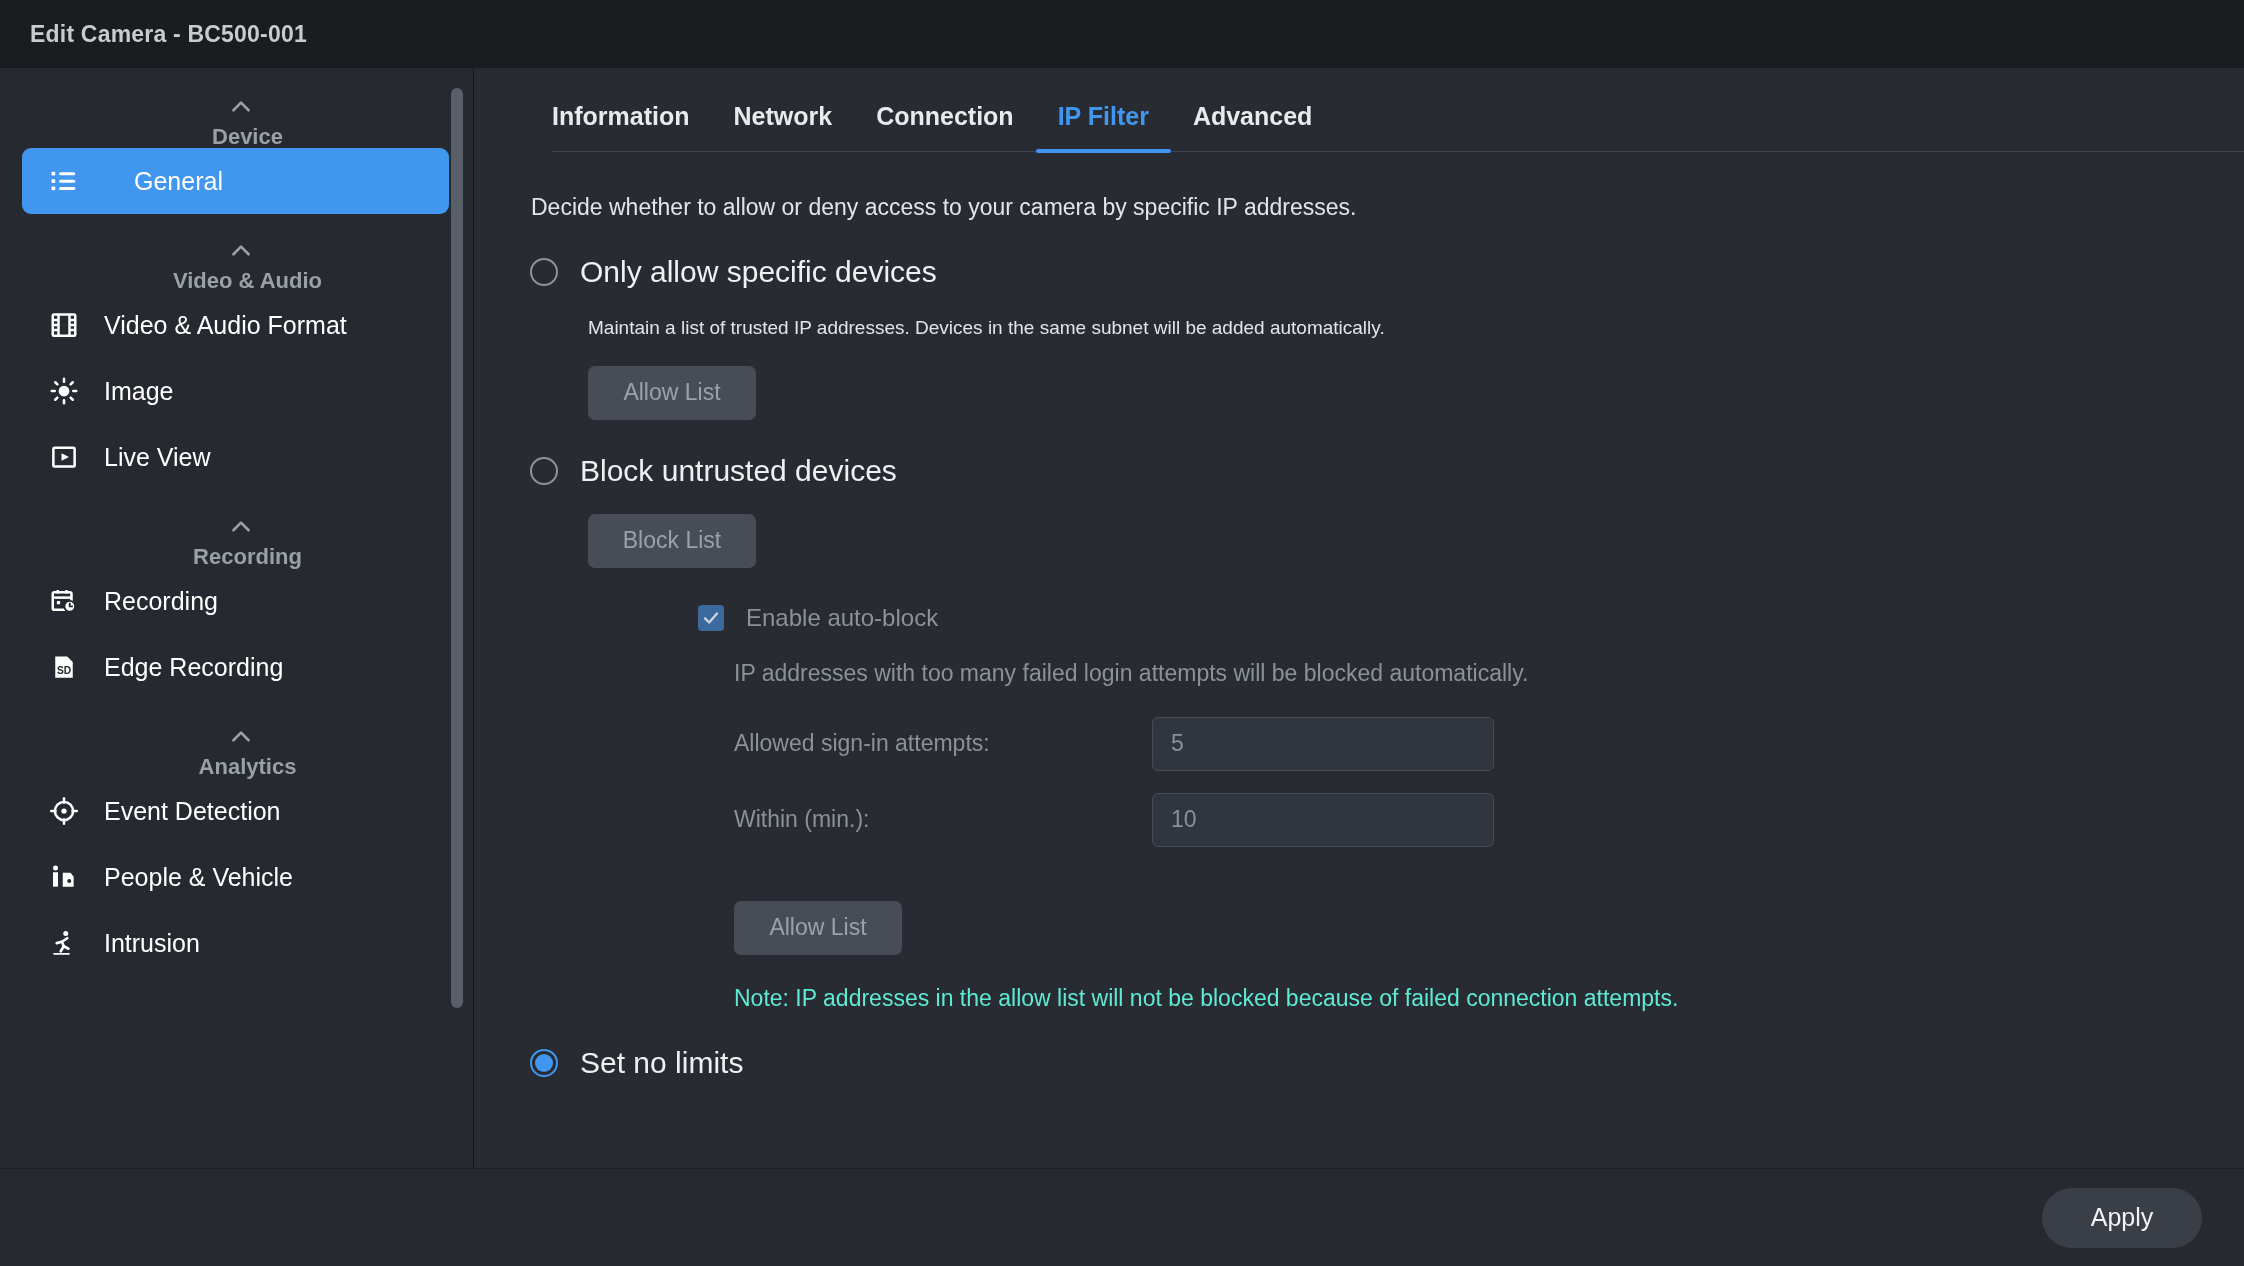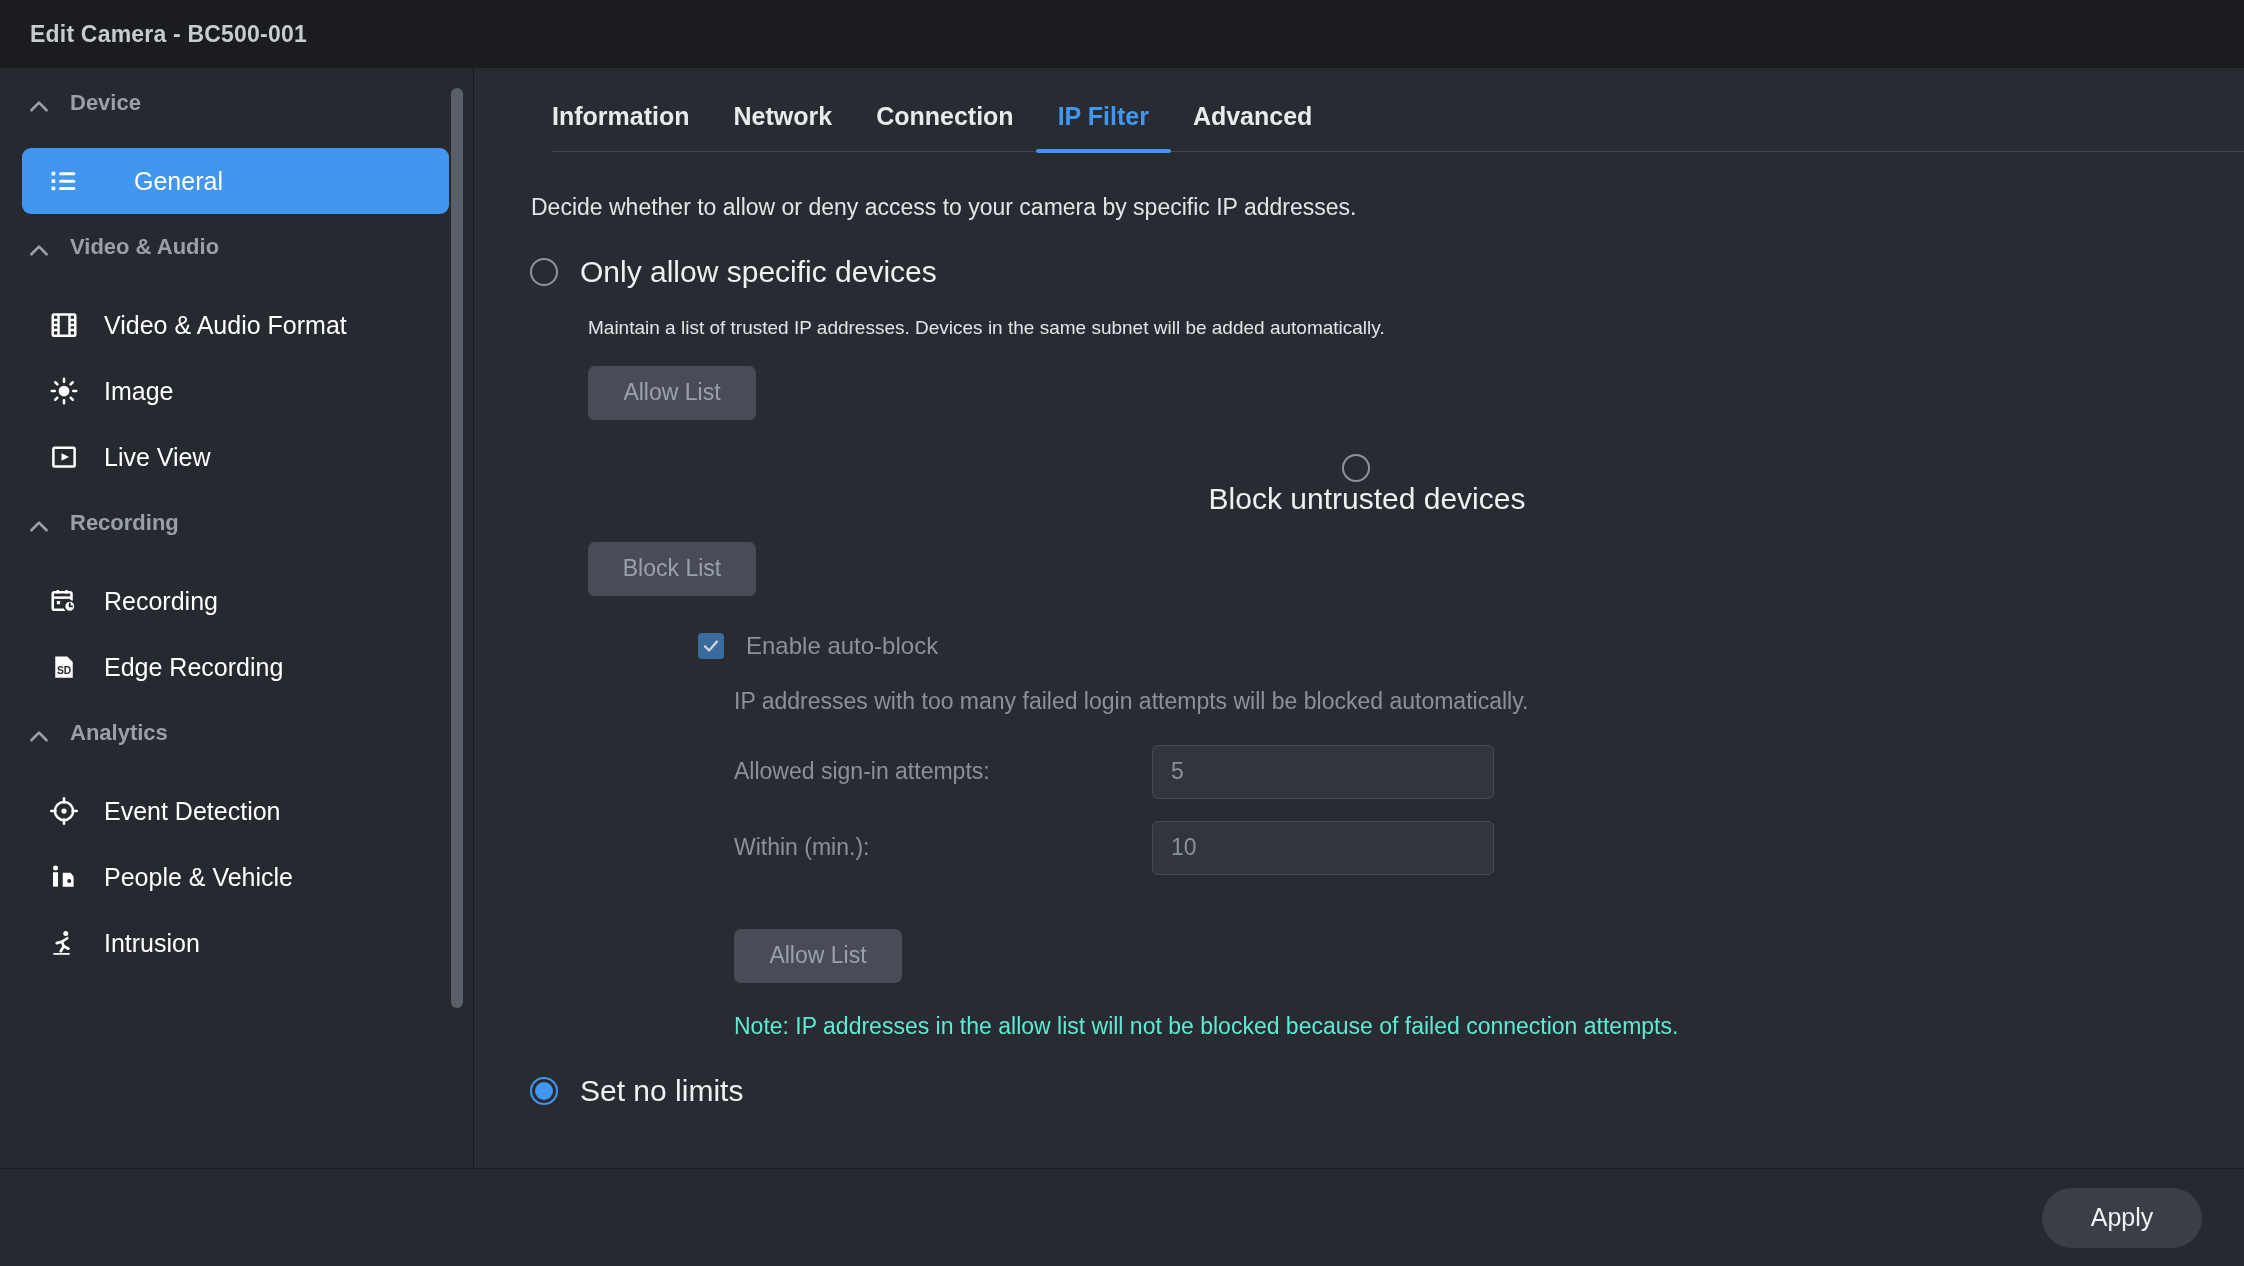--- a/index.html
+++ b/index.html
@@ -42,25 +42,25 @@
     background: #26292f;
     position: relative;
     overflow: hidden;
     border-right: 1px solid #16181c;
   }
   .sidebar-scroll {
     position: absolute; inset: 0;
     padding-top: 22px;
   }
   .group-header {
-    display: flex; 
+    display: flex; align-items: center;
     height: 58px;
     padding-left: 22px;
     color: #9aa0a8;
-    font-size: 22px; font-weight: bold;
+    font-size: 22px; font-weight: bold; flex-direction: column;
   }
   .chevron {
     width: 34px; height: 34px;
     margin-right: 14px;
     display: flex; align-items: center; justify-content: center;
     flex: 0 0 34px;
   }
   .chevron svg { display:block; }
   .nav-item {
     height: 66px;
@@ -172,21 +172,21 @@
   }
   .btn {
     display: inline-flex; align-items: center; justify-content: center;
     height: 54px; padding: 0 30px;
     border-radius: 7px;
     background: #474c56;
     color: #9ba1aa;
     font-size: 23px;
     min-width: 168px;
   }
-  .block-section { margin-top: 34px; flex-direction: column; }
+  .block-section { margin-top: 34px; }
 
   .sub2 { padding-left: 110px; margin-top: 36px; }
   .check-row { display: flex; align-items: center; margin-bottom: 28px; }
   .checkbox {
     width: 26px; height: 26px; flex: 0 0 26px;
     border-radius: 4px;
     background: #3b6a9c;
     margin-right: 22px;
     display: flex; align-items: center; justify-content: center;
   }

